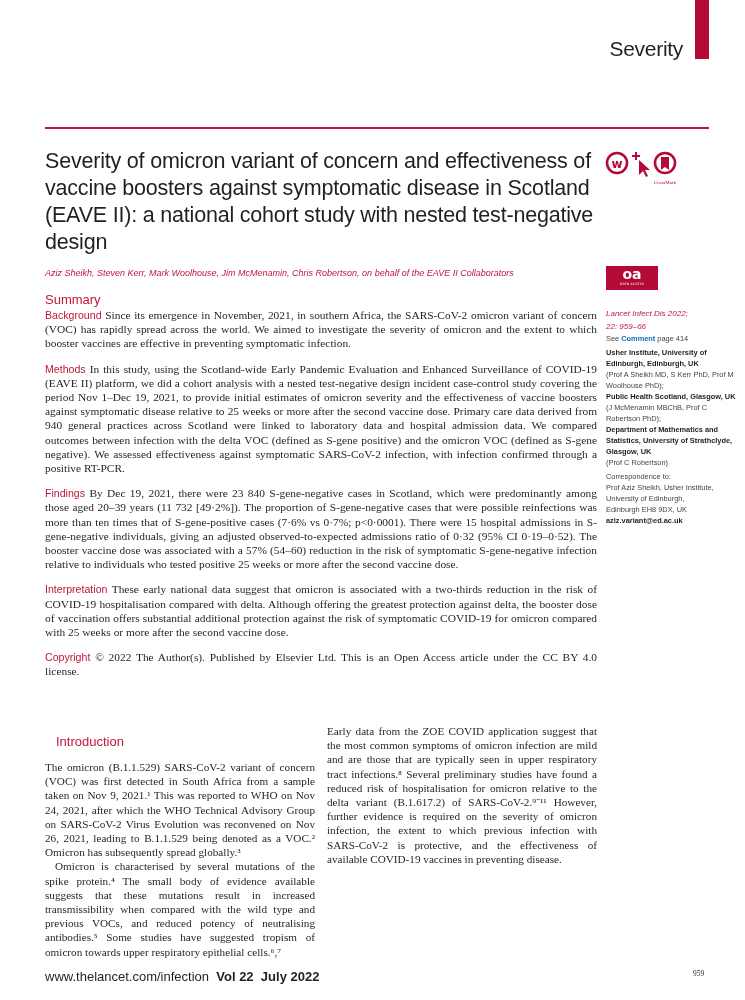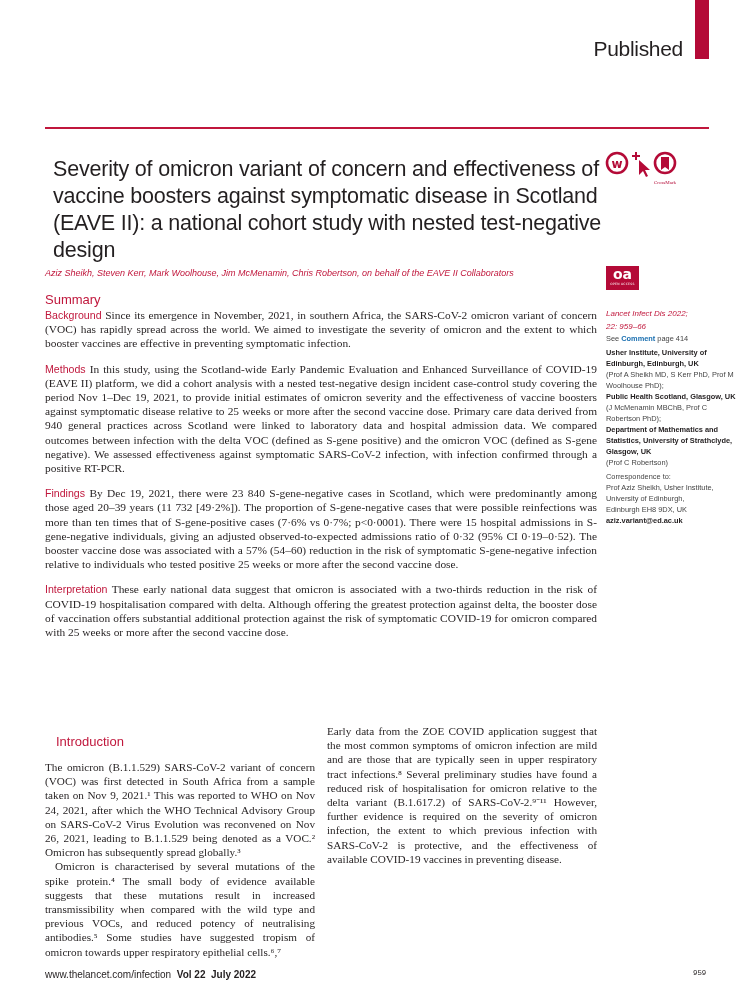--- a/index.html
+++ b/index.html
@@ -1,48 +1,48 @@
 <!DOCTYPE html>
 <html><head>
 <meta charset="utf-8">
 <style>
   html,body{margin:0;padding:0;background:#fff;}
   body{width:745px;height:1000px;position:relative;overflow:hidden;color:#231f20;}
   #section-bar{position:absolute;left:695px;top:0;width:14px;height:59px;background:#b40a37;}
   #section-label{position:absolute;right:62px;top:37px;font-size:21px;font-family:"Liberation Sans",sans-serif;letter-spacing:-0.3px;color:#231f20;}
   #top-rule{position:absolute;left:45px;top:127px;width:664px;height:2px;background:#c0173c;}
-  #title{position:absolute;left:45px;top:148px;width:560px;font-family:"Liberation Sans",sans-serif;font-size:21.5px;line-height:27px;color:#231f20;letter-spacing:-0.2px;margin:8px;font-weight:normal;}
+  #title{position:absolute;left:45px;top:148px;width:560px;font-family:"Liberation Sans",sans-serif;font-size:21.5px;line-height:27px;color:#231f20;letter-spacing:-0.2px;margin:0;font-weight:normal;}
   #authors{position:absolute;left:45px;top:268px;width:560px;font-family:"Liberation Sans",sans-serif;font-style:italic;font-size:9px;color:#c0173c;}
   #icons{position:absolute;left:605px;top:148px;width:70px;height:40px;}
-  #oa-badge{position:absolute;left:606px;top:266px;width:33px;height:24px;background:#b40a37;color:#fff;text-align:center;font-family:"DejaVu Sans",sans-serif;}
+  #oa-badge{position:absolute;left:606px;top:266px;width:52px;height:24px;background:#b40a37;color:#fff;text-align:center;font-family:"DejaVu Sans",sans-serif;}
   #oa-badge .oa{font-size:14px;font-weight:bold;line-height:16px;display:block;}
   #oa-badge .oa-sub{font-size:3px;line-height:5px;display:block;letter-spacing:0.3px;}
   #summary{position:absolute;left:45px;top:292px;width:552px;}
   #summary h2{margin:0 0 1px 0;font-family:"Liberation Sans",sans-serif;font-size:13px;font-weight:normal;color:#c0173c;}
   .abs-p{margin:0 0 11px 0;font-family:"Liberation Serif",serif;font-size:11.4px;line-height:14.2px;text-align:justify;}
   .abs-p .lbl{font-family:"Liberation Sans",sans-serif;color:#c0173c;font-size:10.6px;}
   #sidebar{position:absolute;left:606px;top:307px;width:135px;font-family:"Liberation Sans",sans-serif;font-size:7.4px;line-height:11px;color:#444;}
   #sidebar .cite{color:#c0173c;font-style:italic;font-size:8px;line-height:13px;}
   #sidebar .blk{margin-bottom:3px;}
   #sidebar b{color:#231f20;}
   #sidebar .link{color:#1a6fb0;}
   #intro{position:absolute;left:45px;top:723px;width:270px;}
   #intro h2{margin:11px;font-family:"Liberation Sans",sans-serif;font-size:13px;font-weight:normal;color:#c0173c;line-height:15px;}
   .body-p{margin:0;font-family:"Liberation Serif",serif;font-size:11.2px;line-height:14.2px;text-align:justify;}
   .indent{text-indent:10px;}
   #col2{position:absolute;left:327px;top:724px;width:270px;}
-  #footer-left{position:absolute;left:45px;top:969px;font-family:"Liberation Sans",sans-serif;font-size:10px;color:#231f20;}
+  #footer-left{position:absolute;left:45px;top:969px;font-family:"Liberation Sans",sans-serif;font-size:13px;color:#231f20;}
   #footer-left .bold{font-weight:bold;}
-  #footer-right{position:absolute;left:693px;top:969px;font-family:Liberation Mono, monospace;font-size:7.4px;color:#231f20;}
+  #footer-right{position:absolute;left:693px;top:969px;font-family:Liberation Serif, serif;font-size:7.4px;color:#231f20;}
 </style>
 </head>
 <body>
 
 <div id="section-bar"></div>
-<div id="section-label">Published</div>
+<div id="section-label">Severity</div>
 <div id="top-rule"></div>
 
 <h1 id="title">Severity of omicron variant of concern and effectiveness of vaccine boosters against symptomatic disease in Scotland (EAVE II): a national cohort study with nested test-negative design</h1>
 <div id="authors">Aziz Sheikh, Steven Kerr, Mark Woolhouse, Jim McMenamin, Chris Robertson, on behalf of the EAVE II Collaborators</div>
 
 <div id="icons">
   <svg width="72" height="42" viewBox="0 0 72 42">
     <g>
       <circle cx="12" cy="15" r="10" fill="none" stroke="#b40a37" stroke-width="2.6"></circle>
       <text x="12" y="20" text-anchor="middle" font-family="DejaVu Sans, sans-serif" font-size="12" font-weight="bold" fill="#b40a37">w</text>
@@ -63,20 +63,21 @@
   <span class="oa">oa</span>
   <span class="oa-sub">OPEN ACCESS</span>
 </div>
 
 <div id="summary">
   <h2>Summary</h2>
   <p class="abs-p"><span class="lbl">Background</span> <span>Since its emergence in November, 2021, in southern Africa, the SARS-CoV-2 omicron variant of concern (VOC) has rapidly spread across the world. We aimed to investigate the severity of omicron and the extent to which booster vaccines are effective in preventing symptomatic infection.</span></p>
   <p class="abs-p"><span class="lbl">Methods</span> <span>In this study, using the Scotland-wide Early Pandemic Evaluation and Enhanced Surveillance of COVID-19 (EAVE II) platform, we did a cohort analysis with a nested test-negative design incident case-control study covering the period Nov 1–Dec 19, 2021, to provide initial estimates of omicron severity and the effectiveness of vaccine boosters against symptomatic disease relative to 25 weeks or more after the second vaccine dose. Primary care data derived from 940 general practices across Scotland were linked to laboratory data and hospital admission data. We compared outcomes between infection with the delta VOC (defined as S-gene positive) and the omicron VOC (defined as S-gene negative). We assessed effectiveness against symptomatic SARS-CoV-2 infection, with infection confirmed through a positive RT-PCR.</span></p>
   <p class="abs-p"><span class="lbl">Findings</span> <span>By Dec 19, 2021, there were 23 840 S-gene-negative cases in Scotland, which were predominantly among those aged 20–39 years (11 732 [49·2%]). The proportion of S-gene-negative cases that were possible reinfections was more than ten times that of S-gene-positive cases (7·6% vs 0·7%; p&lt;0·0001). There were 15 hospital admissions in S-gene-negative individuals, giving an adjusted observed-to-expected admissions ratio of 0·32 (95% CI 0·19–0·52). The booster vaccine dose was associated with a 57% (54–60) reduction in the risk of symptomatic S-gene-negative infection relative to individuals who tested positive 25 weeks or more after the second vaccine dose.</span></p>
   <p class="abs-p"><span class="lbl">Interpretation</span> <span>These early national data suggest that omicron is associated with a two-thirds reduction in the risk of COVID-19 hospitalisation compared with delta. Although offering the greatest protection against delta, the booster dose of vaccination offers substantial additional protection against the risk of symptomatic COVID-19 for omicron compared with 25 weeks or more after the second vaccine dose.</span></p>
+  <p class="abs-p"><span class="lbl">Copyright</span> <span>© 2022 The Author(s). Published by Elsevier Ltd. This is an Open Access article under the CC BY 4.0 license.</span></p>
 </div>
 
 <div id="sidebar">
   <div class="cite">
     <div>Lancet Infect Dis 2022;</div>
     <div>22: 959–66</div>
   </div>
   <div class="blk"><span>See </span><span class="link" style="font-weight:bold">Comment</span><span> page 414</span></div>
   <div class="blk">
     <div><b>Usher Institute, University of Edinburgh, Edinburgh, UK</b></div>

